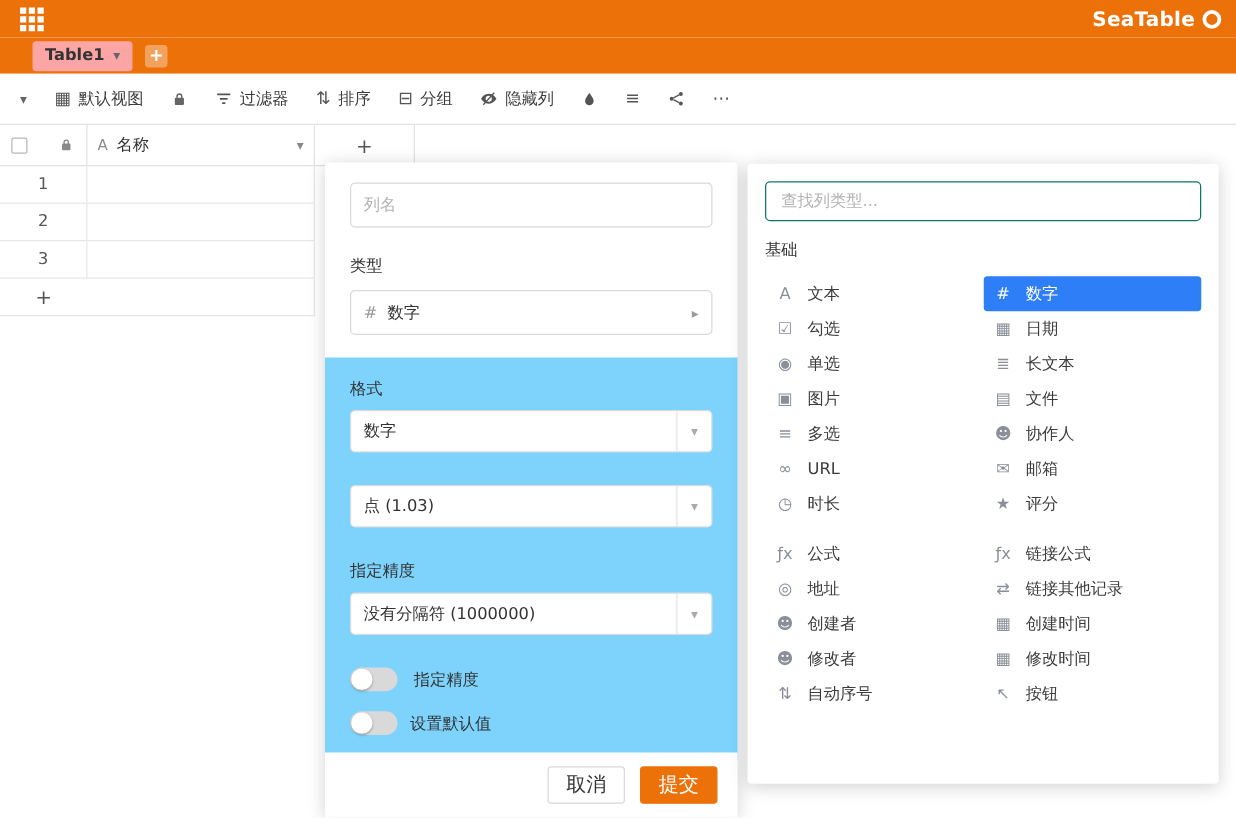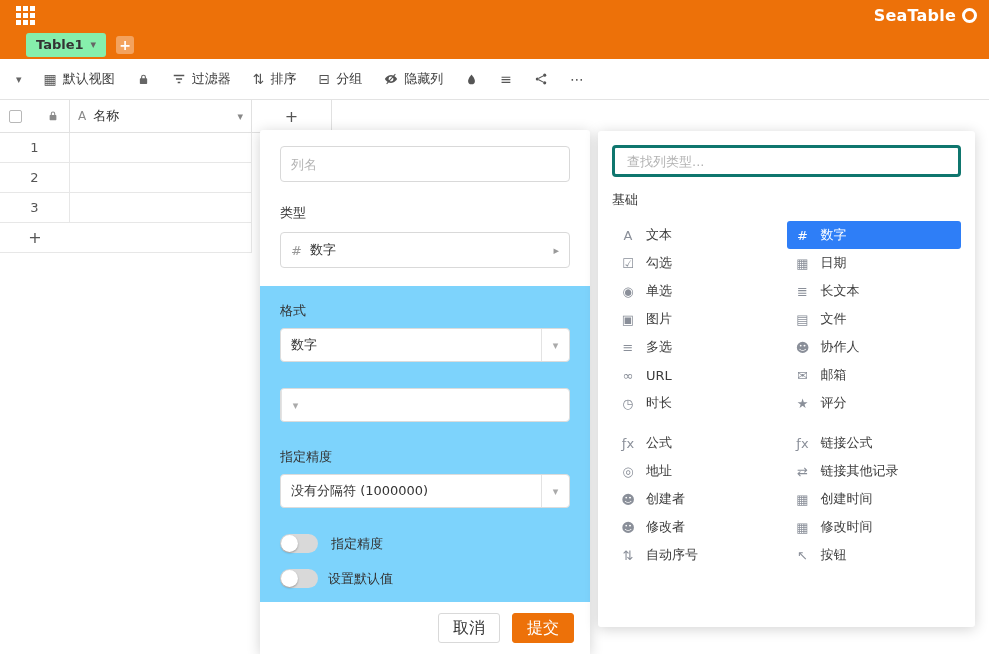--- a/index.html
+++ b/index.html
@@ -15,21 +15,21 @@
             display:flex; align-items:center; justify-content:space-between; padding:0 12px 0 16px; }
   .grid-logo { display:grid; grid-template-columns:repeat(3,5px); grid-auto-rows:5px; gap:2px; }
   .grid-logo i { background:#fff; display:block; }
   .brand { display:flex; align-items:center; gap:6px; }
   .brand .brand-name { color:#fff; font-weight:bold; font-size:16px; letter-spacing:.2px; }
   .logo-circle { width:15px; height:15px; border-radius:50%; border:3px solid #fff; }
 
   
   .tabbar { position:absolute; top:30px; left:0; right:0; height:29px; background:var(--orange);
             display:flex; align-items:center; padding-left:26px; }
-  .tab { height:24px; background:#86efac; border-radius:3px; display:flex; align-items:center; gap:7px;
+  .tab { height:24px; background:#fca5a5; border-radius:3px; display:flex; align-items:center; gap:7px;
          padding:0 10px; font-weight:bold; font-size:13px; color:#333; }
   .tab .tab-caret { color:#666; font-weight:normal; font-size:11px; }
   .add-tab { width:18px; height:18px; margin-left:10px; background:rgba(255,255,255,.35); border-radius:3px;
              color:#fff; display:flex; align-items:center; justify-content:center; font-size:14px; font-weight:bold; }
 
   
   .toolbar { position:absolute; top:59px; left:0; right:0; height:41px; background:#fff;
              display:flex; align-items:center; padding:0 16px; gap:22px; color:#3c3c3c;
              border-bottom:1px solid #e3e3e3; }
   .tb-item { display:flex; align-items:center; gap:6px; font-size:13px; }
@@ -78,21 +78,21 @@
   .toggle { width:38px; height:19px; border-radius:10px; background:#d9d9d9; position:relative; flex:0 0 auto; }
   .toggle::after { content:""; position:absolute; left:1px; top:1px; width:17px; height:17px; border-radius:50%;
                    background:#fff; box-shadow:0 1px 2px rgba(0,0,0,.3); }
   .ed-footer { position:absolute; left:0; right:0; bottom:0; height:52px; background:#fff;
                display:flex; align-items:center; justify-content:flex-end; gap:12px; padding:0 16px; }
   .btn { height:30px; padding:0 14px; border-radius:3px; font-size:16px; display:flex; align-items:center; font-family:inherit; }
   .btn-cancel { background:#fff; border:1px solid #d9d9d9; color:#333; }
   .btn-submit { background:var(--orange); border:1px solid var(--orange); color:#fff; }
 
   .picker-panel { left:598px; top:131px; width:377px; height:496px; border-radius:3px; padding:14px; }
-  .search-input { width:100%; height:32px; border:3px solid #0f766e; border-radius:4px; padding:0 12px;
+  .search-input { width:100%; height:32px; border:1px solid #0f766e; border-radius:4px; padding:0 12px;
                   font-size:13px; color:#333; outline:none; font-family:inherit; }
   .section-label { margin-top:14px; font-size:13px; color:#333; }
   .type-cols { display:flex; margin-top:12px; }
   .type-col { width:50%; display:flex; flex-direction:column; }
   .type-item { height:28px; display:flex; align-items:center; gap:10px; padding:0 8px; border-radius:3px; color:#3c3c3c; }
   .t-icon { width:16px; text-align:center; color:#8a8f99; font-size:13px; flex:0 0 auto; font-style:normal; }
   .type-item.selected { background:var(--blue); color:#fff; }
   .type-item.selected .t-icon { color:#fff; }
 </style>
 </head>
@@ -235,20 +235,21 @@
       </div>
     </div>
     <div class="ed-gray" data-interactable="false">
       <div class="g-label" data-interactable="false">格式</div>
       <div class="gsel" data-interactable="true">
         <span class="gval" data-interactable="false">数字</span>
         <span class="gcaret" data-interactable="false">▾</span>
       </div>
       <div class="g-group">
         <div class="gsel" data-interactable="true">
+          <span class="gval" data-interactable="false">点 (1.03)</span>
           <span class="gcaret" data-interactable="false">▾</span>
         </div>
       </div>
       <div class="g-group">
         <div class="g-label" data-interactable="false">指定精度</div>
         <div class="gsel" data-interactable="true">
           <span class="gval" data-interactable="false">没有分隔符 (1000000)</span>
           <span class="gcaret" data-interactable="false">▾</span>
         </div>
       </div>

